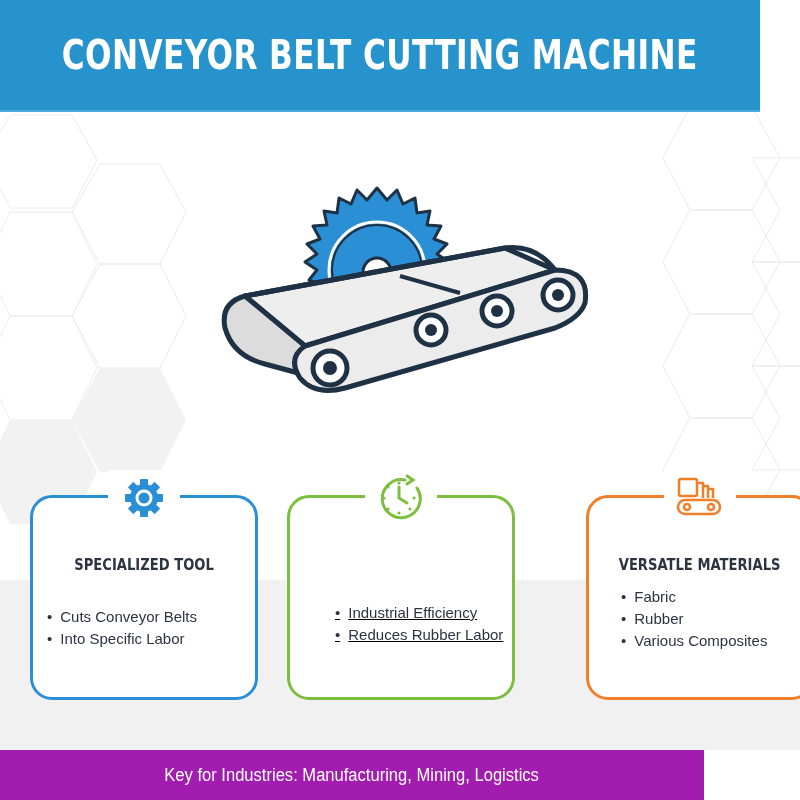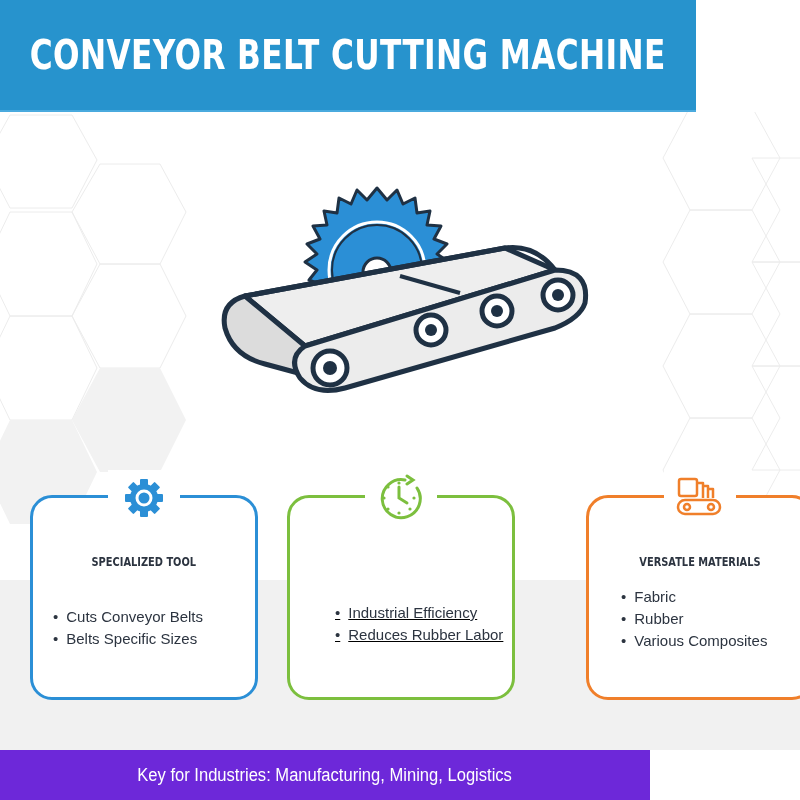--- a/index.html
+++ b/index.html
@@ -1,20 +1,20 @@
 <!DOCTYPE html>
 <html><head>
 <meta charset="utf-8">
 <style>
   * { box-sizing: border-box; margin: 0; padding: 0; }
   html, body { width: 800px; height: 800px; overflow: hidden; background: #ffffff; }
   body { position: relative; font-family: "Liberation Sans", "DejaVu Sans", sans-serif; }
 
   .header {
-    position: absolute; left: 0; top: 0; width: 696px; height: 112px;
+    position: absolute; left: 0; top: 0; width: 760px; height: 112px;
     background: #2793cd;
     display: flex; align-items: center; justify-content: center;
     border-bottom: 2px solid #4aaade;
   }
   .header-title {
     color: #ffffff; font-family: "DejaVu Sans", sans-serif; font-weight: bold;
     font-size: 40px; letter-spacing: 0.5px; transform: scaleX(0.78);
     white-space: nowrap;
   }
 
@@ -33,37 +33,37 @@
 
   .card-icon-wrap {
     position: absolute; top: -28px; left: 50%; transform: translateX(-50%);
     width: 72px; height: 56px; background: #ffffff;
     display: flex; align-items: center; justify-content: center;
   }
 
   .card-title {
     position: absolute; top: 57px; left: 0; width: 100%; text-align: center;
     color: #2c3440; font-family: "DejaVu Sans", sans-serif; font-weight: bold;
-    font-size: 12px; white-space: nowrap;
+    font-size: 16px; white-space: nowrap;
   }
   .card-title span { display: inline-block; transform: scaleX(0.82); }
 
   .card-list { position: absolute; left: 0; width: 100%; list-style: none; }
-  .card.blue .card-list { top: 108px; padding-left: 20px; }
+  .card.blue .card-list { top: 108px; padding-left: 14px; }
   .card.green .card-list { top: 104px; padding-left: 45px; text-decoration: underline; }
   .card.orange .card-list { top: 88px; padding-left: 32px; }
   .card-list li {
     color: #2c3440; font-size: 15px; line-height: 22px; white-space: nowrap;
     font-family: "Liberation Sans", sans-serif;
   }
   .card-list li::before { content: "\2022"; margin-right: 8px; }
 
   .footer {
-    position: absolute; left: 0; top: 750px; width: 650px; height: 50px;
-    background: #6d28d9; display: flex; align-items: center; justify-content: center;
+    position: absolute; left: 0; top: 750px; width: 704px; height: 50px;
+    background: #a21caf; display: flex; align-items: center; justify-content: center;
   }
   .footer-text { color: #ffffff; font-size: 18px; font-family: "Liberation Sans", sans-serif; transform: scaleX(0.92); white-space: nowrap; }
 </style>
 </head>
 <body>
 
 <svg class="bg-hex" viewBox="0 0 800 638" xmlns="http://www.w3.org/2000/svg">
   <g fill="none" stroke="#ececec" stroke-width="1">
     <polygon points="10,3 72,3 97,48 72,96 10,96 -15,48"></polygon>
     <polygon points="100,52 160,52 186,100 160,152 100,152 72,100"></polygon>
@@ -142,21 +142,21 @@
         <rect x="1" y="16" width="8" height="8" rx="1" transform="rotate(45 20 20)"></rect>
         <rect x="31" y="16" width="8" height="8" rx="1" transform="rotate(45 20 20)"></rect>
         <circle cx="20" cy="20" r="14"></circle>
       </g>
       <circle cx="20" cy="20" r="7" fill="none" stroke="#ffffff" stroke-width="3"></circle>
     </svg>
   </div>
   <div class="card-title"><span>SPECIALIZED TOOL</span></div>
   <ul class="card-list">
     <li>Cuts Conveyor Belts</li>
-    <li>Belts Specific Sizes</li>
+    <li>Into Specific Labor</li>
   </ul>
 </div>
 
 <div class="card green">
   <div class="card-icon-wrap">
     <svg width="48" height="48" viewBox="0 0 48 48">
       <g fill="none" stroke="#7cbf3e" stroke-width="3" stroke-linecap="round">
         <path d="M40,14 A19,19 0 1 1 28,6"></path>
         <path d="M30,2 L36,6 L30,10"></path>
         <path d="M22,13 L22,24 L30,29"></path>

